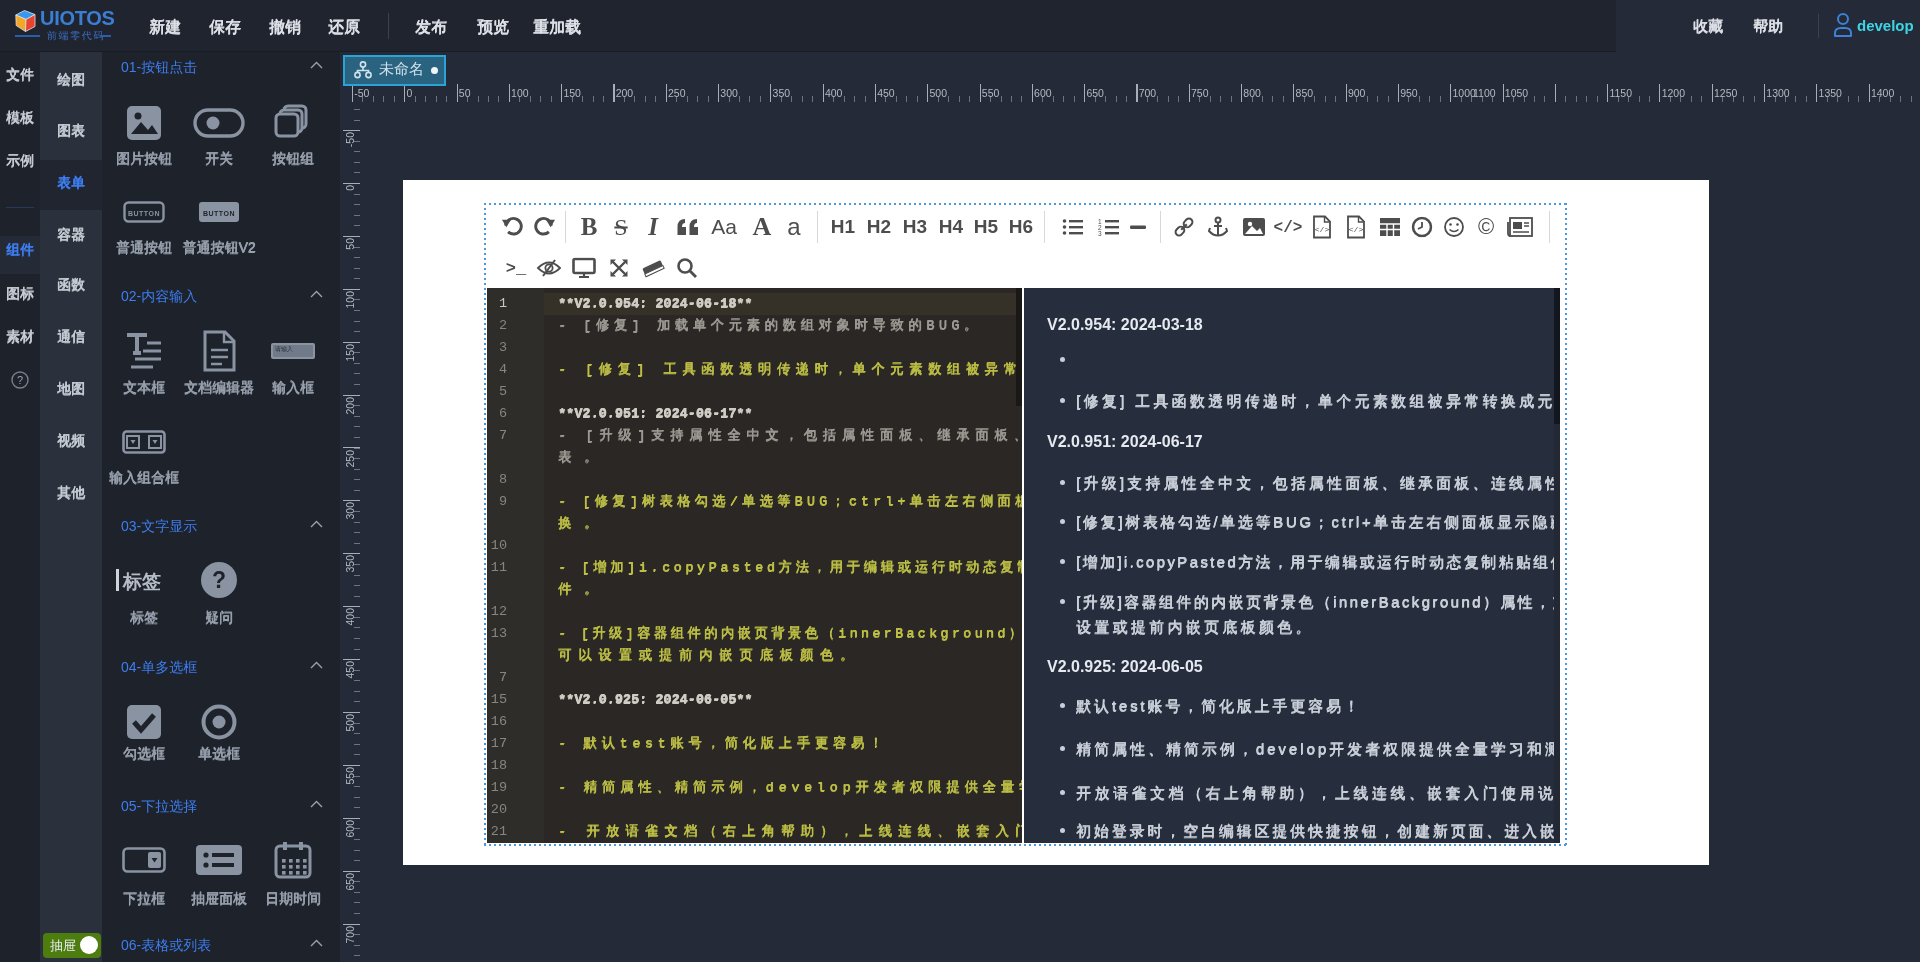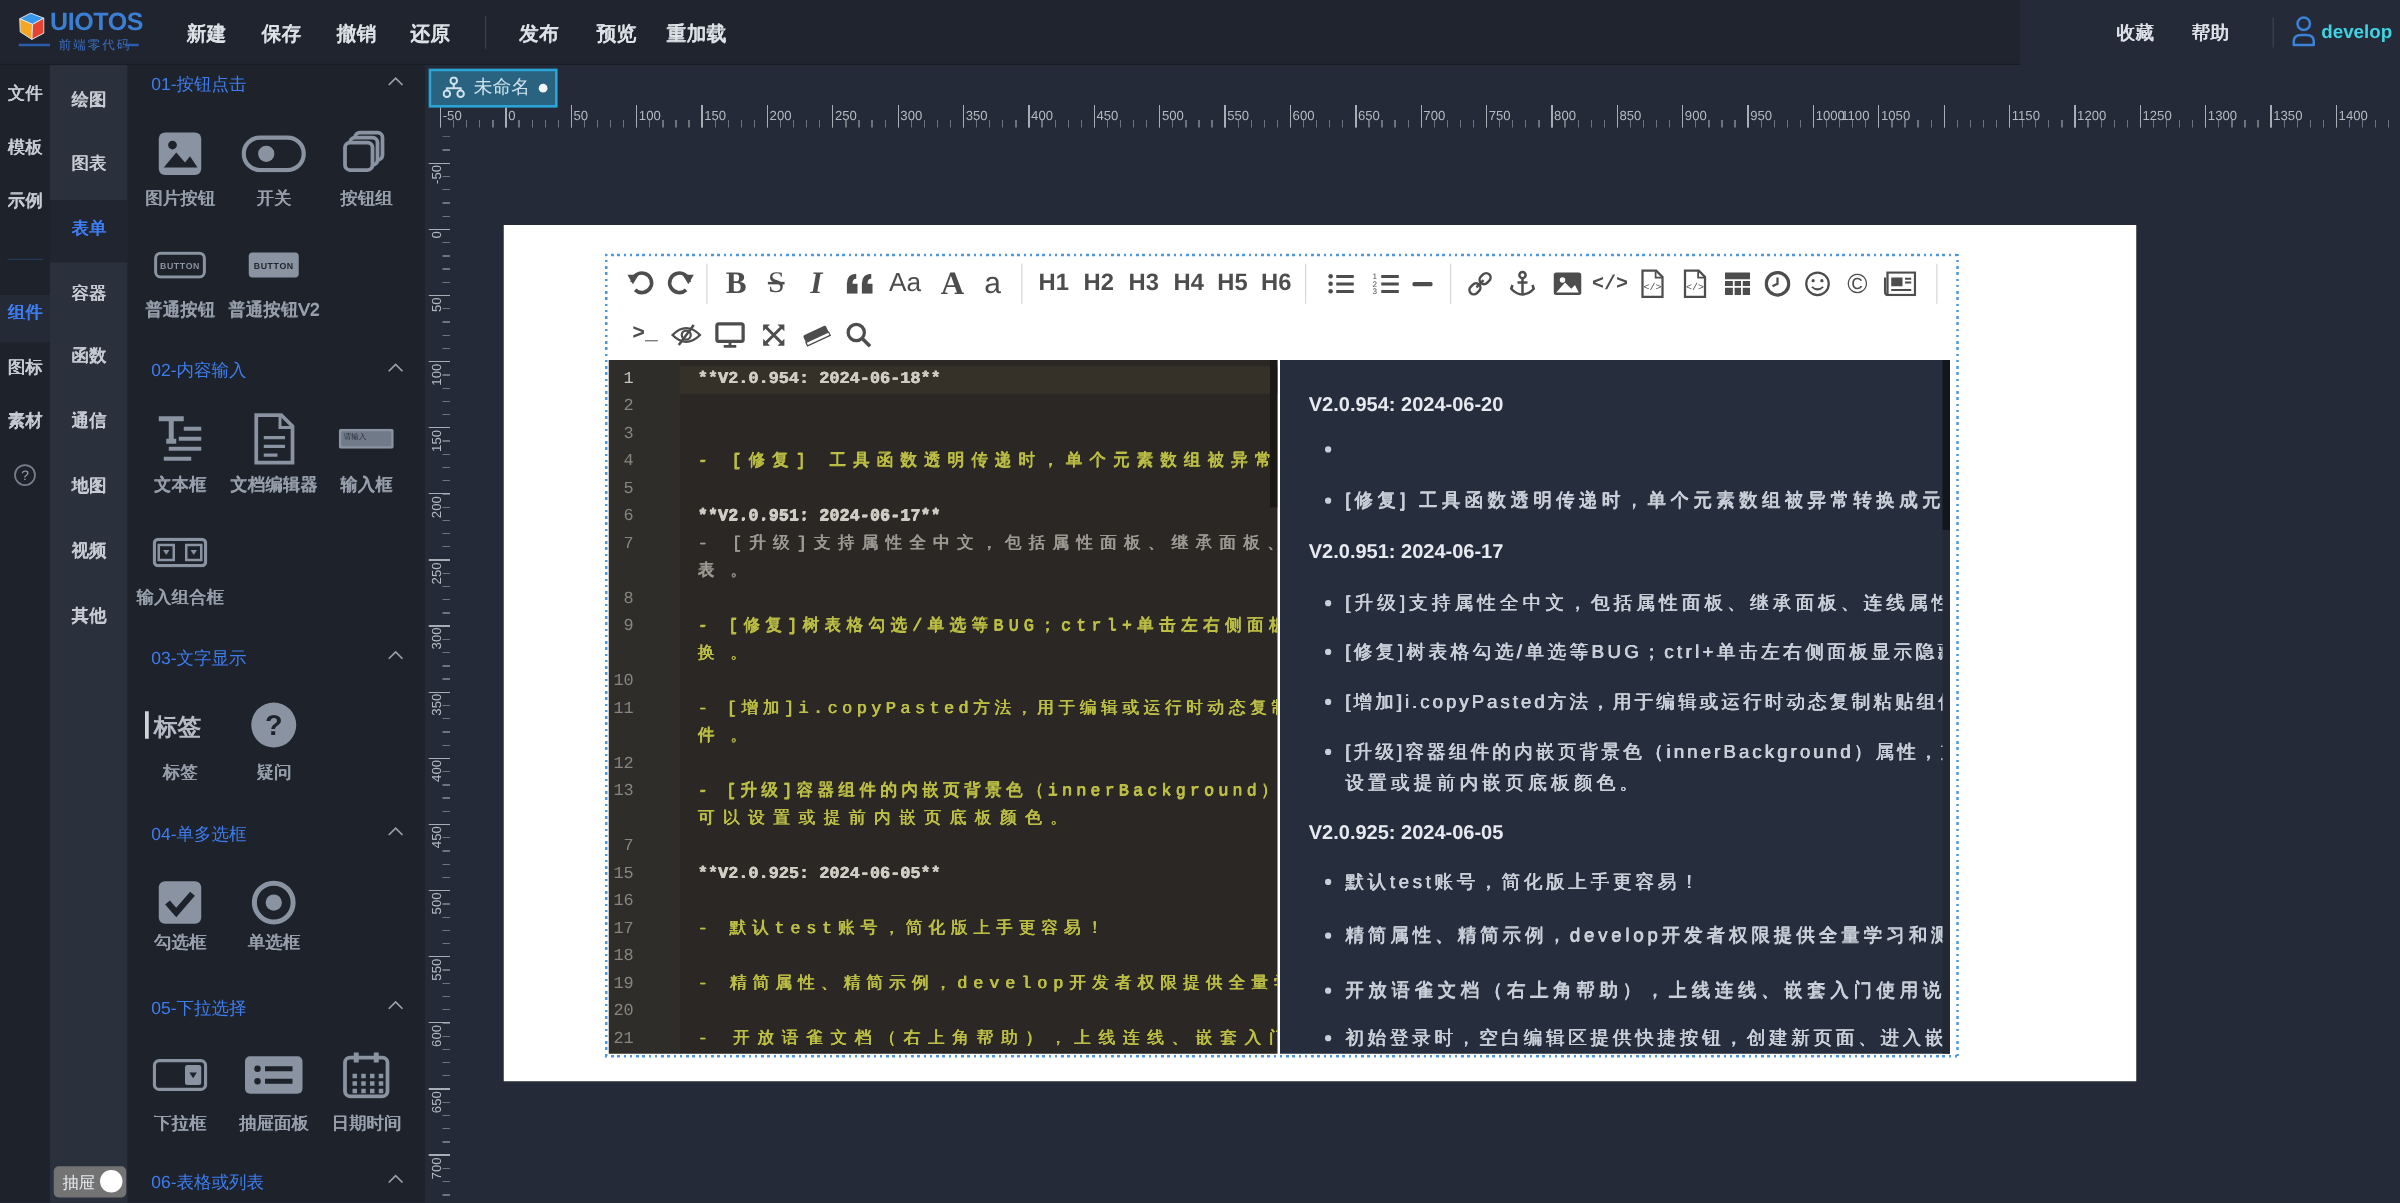--- a/index.html
+++ b/index.html
@@ -88,21 +88,21 @@
 <div class="c2item " style="top:19px">绘图</div>
 <div class="c2item " style="top:70px">图表</div>
 <div class="c2item blue" style="top:122px">表单</div>
 <div class="c2item " style="top:174px">容器</div>
 <div class="c2item " style="top:224px">函数</div>
 <div class="c2item " style="top:276px">通信</div>
 <div class="c2item " style="top:328px">地图</div>
 <div class="c2item " style="top:380px">视频</div>
 <div class="c2item " style="top:432px">其他</div>
 </div>
-<div class="abs" style="left:43px;top:933px;width:58px;height:25px;background:#737373;border-radius:4px;z-index:5">
+<div class="abs" style="left:43px;top:933px;width:58px;height:25px;background:#4d7c0f;border-radius:4px;z-index:5">
     <span style="position:absolute;left:7px;top:4px;font-size:13px;color:#e8ebef">抽屉</span>
     <span style="position:absolute;left:37px;top:3px;width:18px;height:18px;border-radius:50%;background:#ffffff"></span>
   </div>
 <div id="panel">
 <div class="sect" style="top:7px">01-按钮点击</div>
 <div class="chev" style="position:absolute;left:208px;top:9px">
       <svg width="13" height="8" viewBox="0 0 13 8">
         <polyline points="1,7 6.5,1.5 12,7" fill="none" stroke="#9aa2ae" stroke-width="1.4"></polyline>
       </svg>
     </div>
@@ -539,38 +539,39 @@
 <div class="gnum" style="top:423px;color:#87857f">16</div>
 <div class="gnum" style="top:445px;color:#87857f">17</div>
 <div class="gnum" style="top:467px;color:#87857f">18</div>
 <div class="gnum" style="top:489px;color:#87857f">19</div>
 <div class="gnum" style="top:511px;color:#87857f">20</div>
 <div class="gnum" style="top:533px;color:#87857f">21</div>
 </div>
 <div id="codepane">
 <div class="abs" style="left:0;top:5px;width:478px;height:22px;background:#353028"></div>
 <div class="crow chead" style="top:5px;letter-spacing:0.00px">**V2.0.954: 2024-06-18**</div>
+<div class="crow cgray" style="top:27px;letter-spacing:4.46px">- [修复] 加载单个元素的数组对象时导致的BUG。</div>
 <div class="crow cyel" style="top:71px;letter-spacing:5.40px">- [修复] 工具函数透明传递时，单个元素数组被异常转换成元素。</div>
 <div class="crow chead" style="top:115px;letter-spacing:0.00px">**V2.0.951: 2024-06-17**</div>
 <div class="crow cgray" style="top:137px;letter-spacing:5.58px">- [升级]支持属性全中文，包括属性面板、继承面板、连线属性列</div>
 <div class="crow cgray" style="top:159px;letter-spacing:12.40px">表。</div>
 <div class="crow cyel" style="top:203px;letter-spacing:4.07px">- [修复]树表格勾选/单选等BUG；ctrl+单击左右侧面板显示隐藏切</div>
 <div class="crow cyel" style="top:225px;letter-spacing:12.40px">换。</div>
 <div class="crow cyel" style="top:269px;letter-spacing:3.54px">- [增加]i.copyPasted方法，用于编辑或运行时动态复制粘贴组</div>
 <div class="crow cyel" style="top:291px;letter-spacing:12.40px">件。</div>
 <div class="crow cyel" style="top:335px;letter-spacing:3.26px">- [升级]容器组件的内嵌页背景色（innerBackground）属性，支持</div>
 <div class="crow cyel" style="top:357px;letter-spacing:6.64px">可以设置或提前内嵌页底板颜色。</div>
 <div class="crow chead" style="top:401px;letter-spacing:0.00px">**V2.0.925: 2024-06-05**</div>
 <div class="crow cyel" style="top:445px;letter-spacing:4.57px">- 默认test账号，简化版上手更容易！</div>
 <div class="crow cyel" style="top:489px;letter-spacing:4.70px">- 精简属性、精简示例，develop开发者权限提供全量学习和测试。</div>
 <div class="crow cyel" style="top:533px;letter-spacing:5.99px">- 开放语雀文档（右上角帮助），上线连线、嵌套入门使用说明。</div>
 <div class="abs" style="left:472px;top:0;width:6px;height:118px;background:#1a1815"></div>
 </div>
 <div id="preview">
-<div class="phead" style="top:25px">V2.0.954: 2024-06-20</div>
+<div class="phead" style="top:25px">V2.0.954: 2024-03-18</div>
 <div class="phead" style="top:142px">V2.0.951: 2024-06-17</div>
 <div class="phead" style="top:367px">V2.0.925: 2024-06-05</div>
 <div class="bullet" style="left:36px;top:69px"></div>
 <div class="bullet" style="left:36px;top:110px"></div>
 <div class="prow" style="left:52px;top:102px;letter-spacing:3.29px">[修复] 工具函数透明传递时，单个元素数组被异常转换成元素。</div>
 <div class="bullet" style="left:36px;top:192px"></div>
 <div class="prow" style="left:52px;top:184px;letter-spacing:3.18px">[升级]支持属性全中文，包括属性面板、继承面板、连线属性列表。</div>
 <div class="bullet" style="left:36px;top:231px"></div>
 <div class="prow" style="left:52px;top:223px;letter-spacing:2.66px">[修复]树表格勾选/单选等BUG；ctrl+单击左右侧面板显示隐藏切换。</div>
 <div class="bullet" style="left:36px;top:271px"></div>

